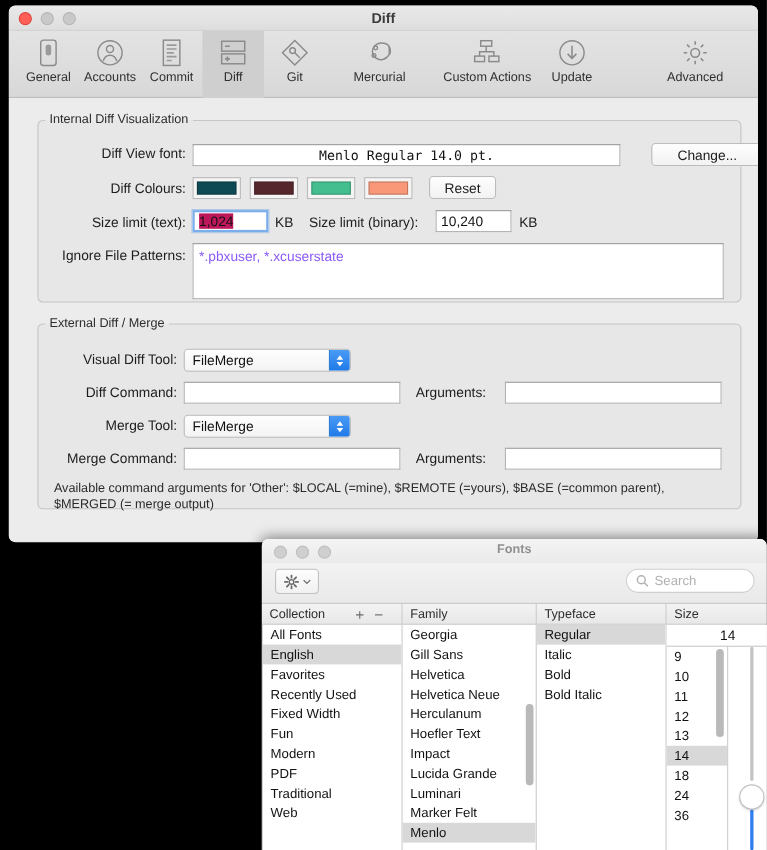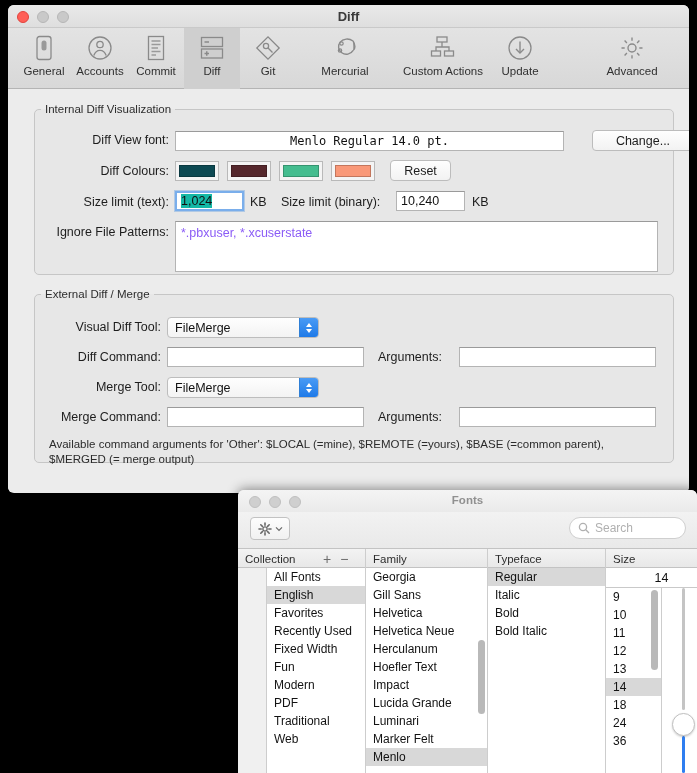--- a/index.html
+++ b/index.html
@@ -102,21 +102,21 @@
     padding: 2px 4px;
     height: 20px;
     display: flex; align-items: center;
   }
   .tfield.center { justify-content: center; }
   .tfield.mono { font-family: "DejaVu Sans Mono", "Liberation Mono", monospace; font-size: 12px; }
   .tfield.focused {
     border: 2px solid #7aaeeb;
     box-shadow: 0 0 0 1px rgba(110,165,225,0.45);
   }
-  .sel-text { background: #14b8a6; text-align: right; }
+  .sel-text { background: #be185d; text-align: right; }
 
   .btn {
     background: linear-gradient(to bottom, #fefefe, #f2f2f2);
     border: 1px solid #bcbcbc;
     border-radius: 4px;
     font-size: 12.5px; color: #1d1d1d;
     height: 21px;
     display: inline-flex; align-items: center; justify-content: center;
     padding: 0 10px;
     cursor: default;
@@ -550,21 +550,21 @@
       <span>Family</span>
     </div>
     <div class="colhdr" style="left:249px; width:118px;">
       <span>Typeface</span>
     </div>
     <div class="colhdr" style="left:367px; width:92px;text-align:right;">
       <span>Size</span>
     </div>
   </div>
 
-  <div class="listcol" style="left:0; width:127px;margin-left:28px;">
+  <div class="listcol" style="left:0; width:127px;">
     <div class="lrow">All Fonts</div>
     <div class="lrow selected">English</div>
     <div class="lrow">Favorites</div>
     <div class="lrow">Recently Used</div>
     <div class="lrow">Fixed Width</div>
     <div class="lrow">Fun</div>
     <div class="lrow">Modern</div>
     <div class="lrow">PDF</div>
     <div class="lrow">Traditional</div>
     <div class="lrow">Web</div>

